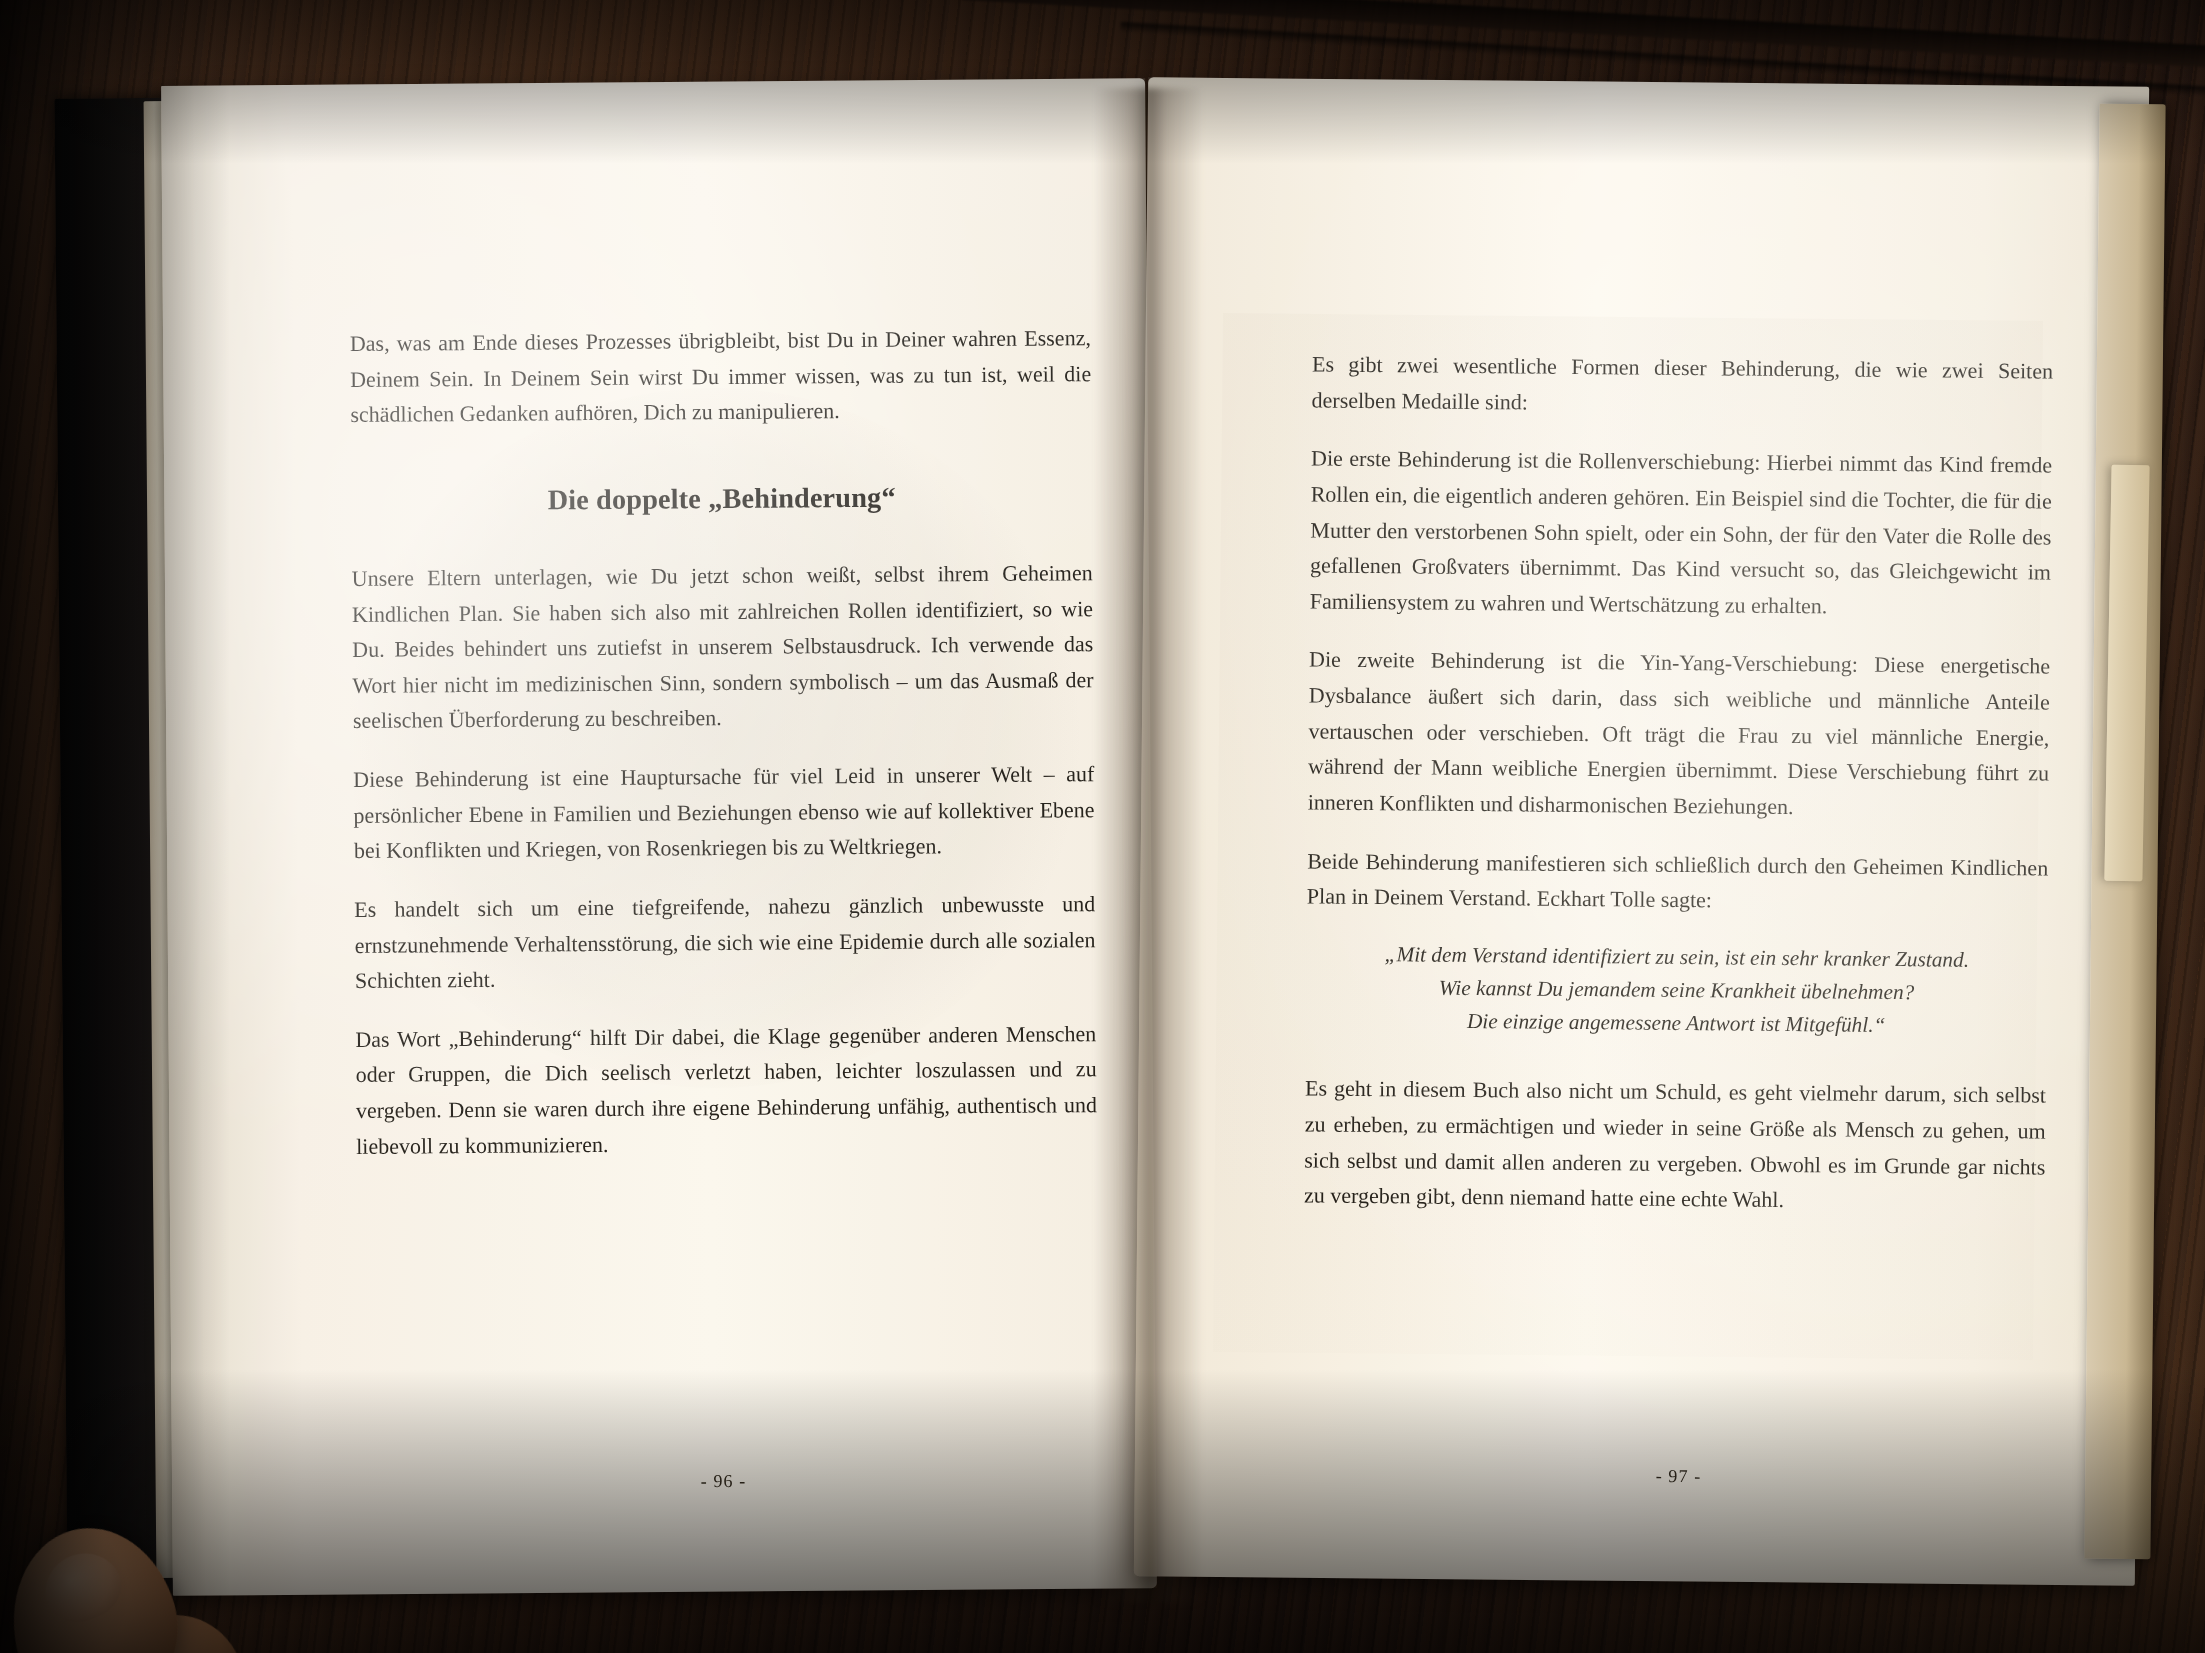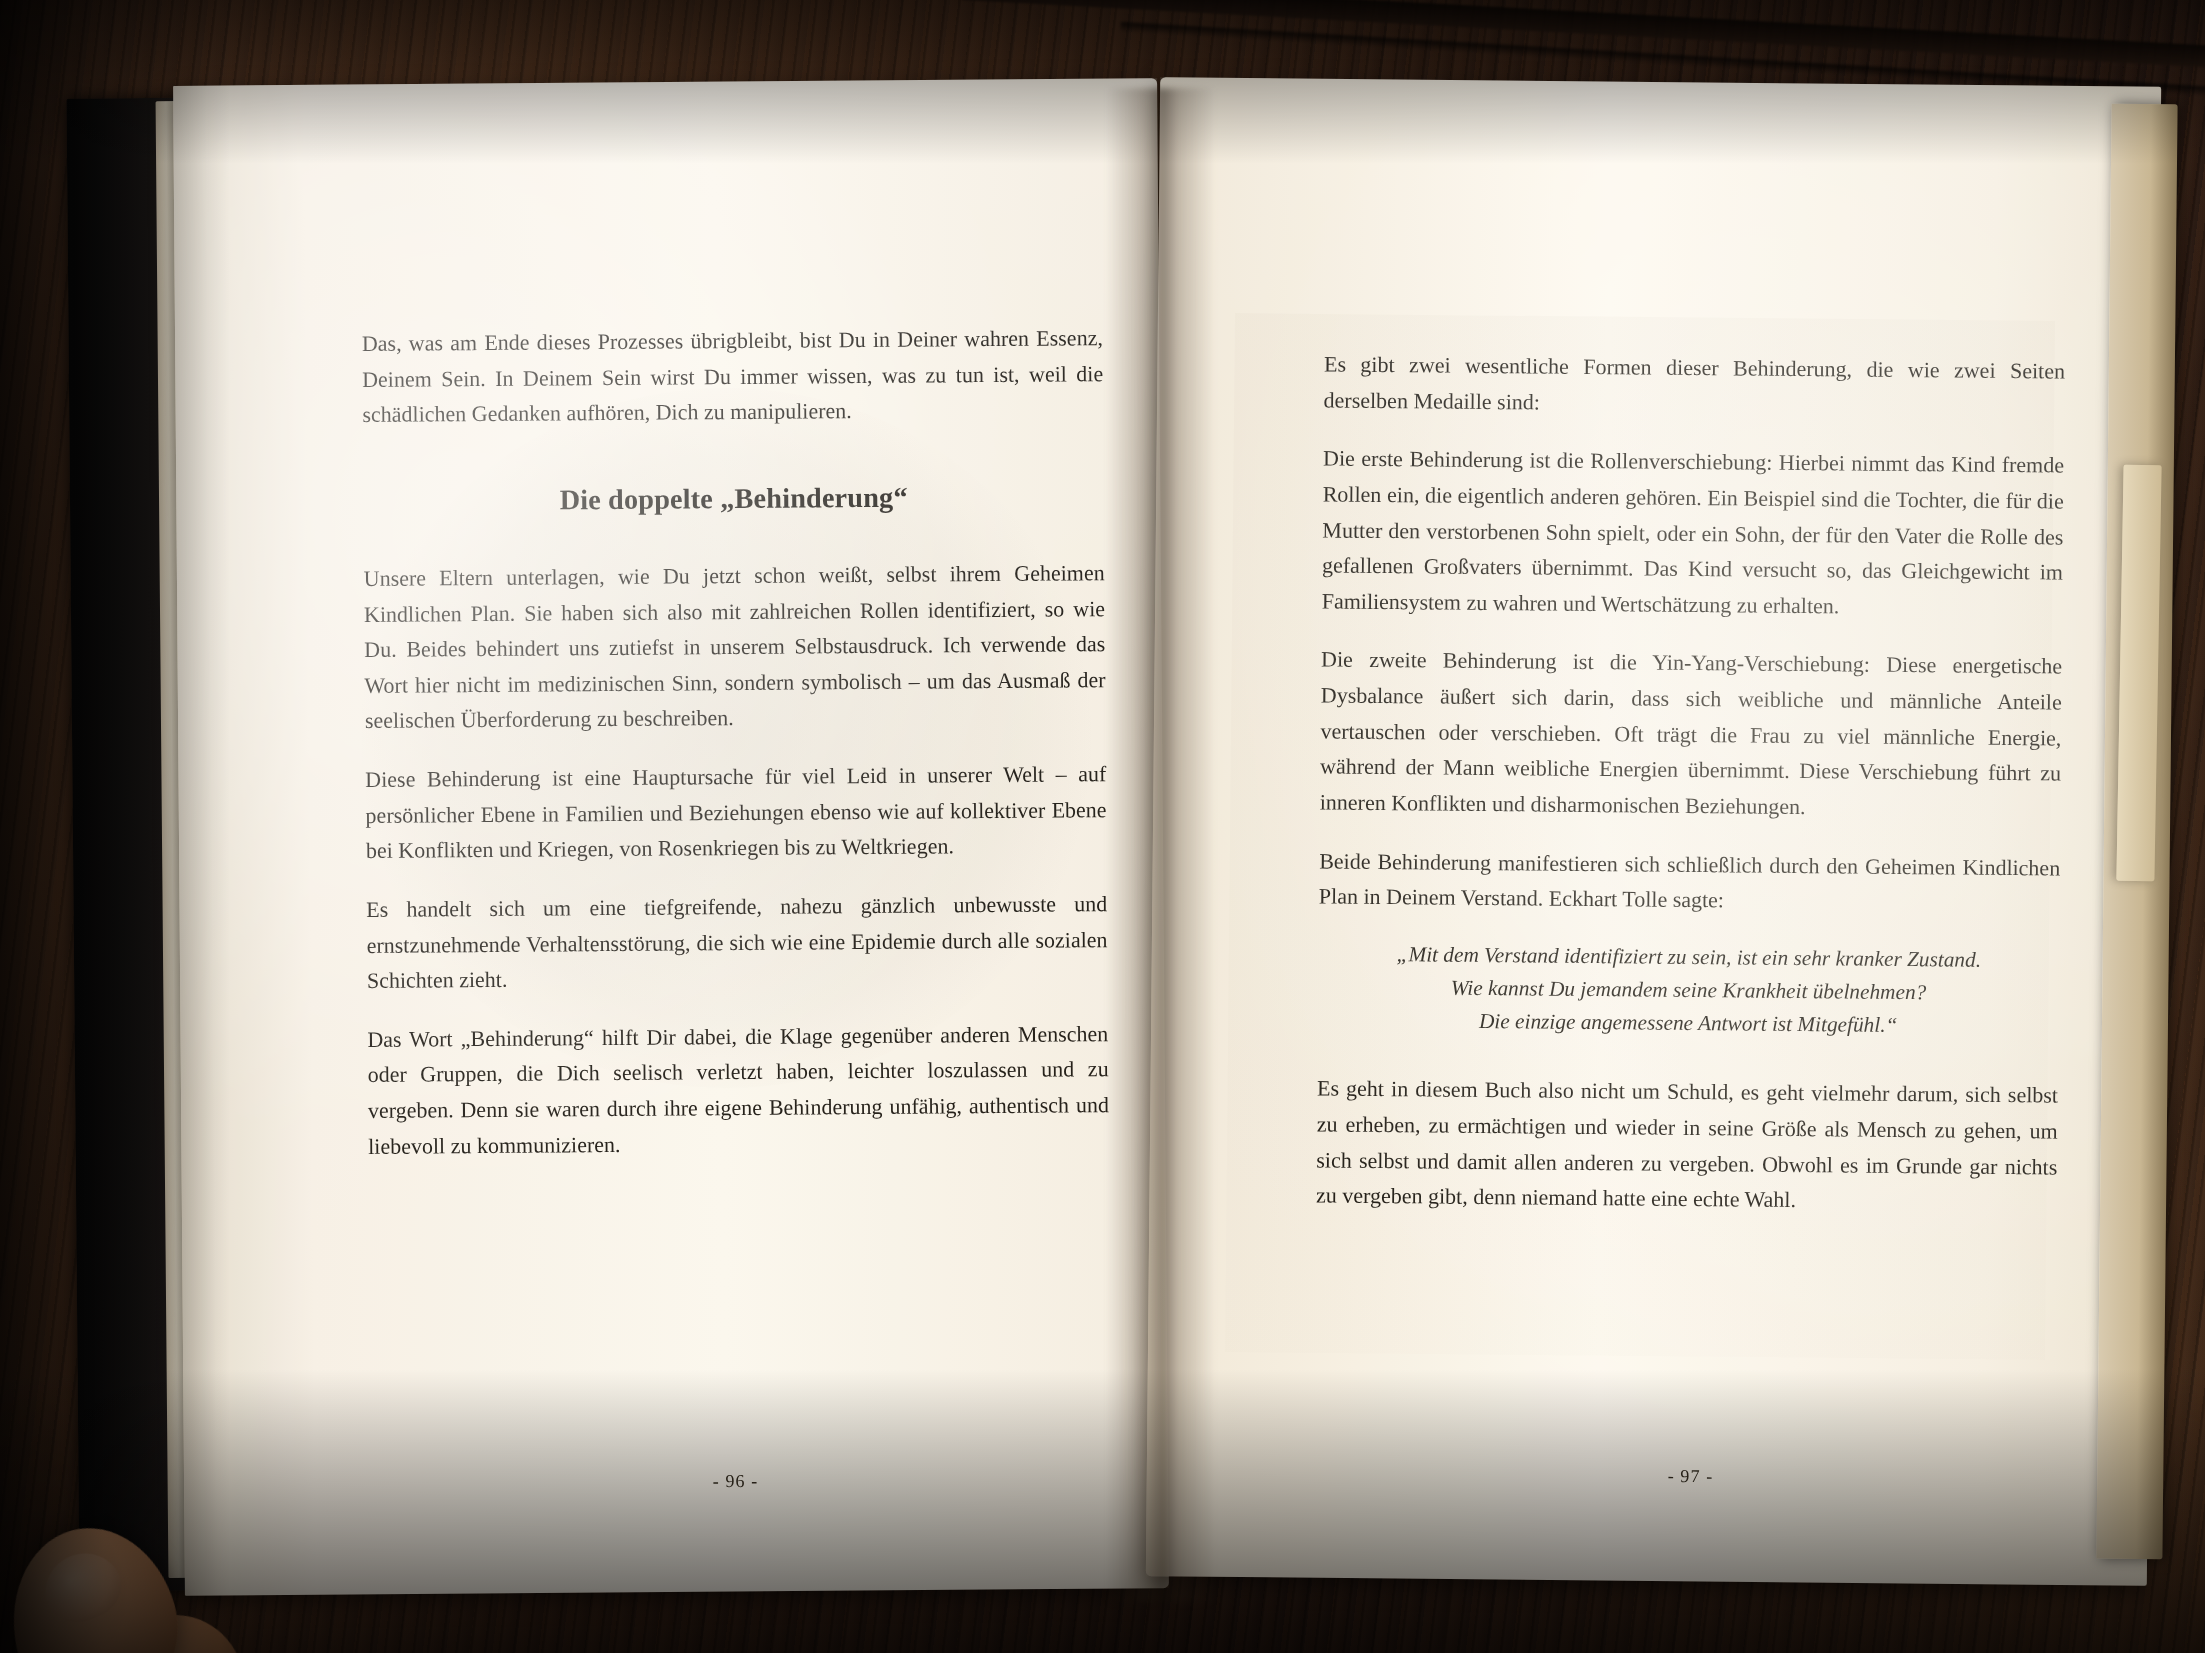--- a/index.html
+++ b/index.html
@@ -68,21 +68,21 @@
   .dark-top {
     position: absolute;
     left: 0; top: 0;
     width: 2205px; height: 164px;
     background: linear-gradient(180deg, rgba(0,0,0,0.55) 0%, rgba(0,0,0,0) 100%);
   }
 
   
   .book {
     position: absolute;
-    left: 70px;
+    left: 58px;
     top: 82px;
     width: 2078px;
     height: 1526px;
   }
   .book-cover {
     position: absolute;
     left: 2.7px;
     top: 16.4px;
     width: 142px;
     height: 1493px;

